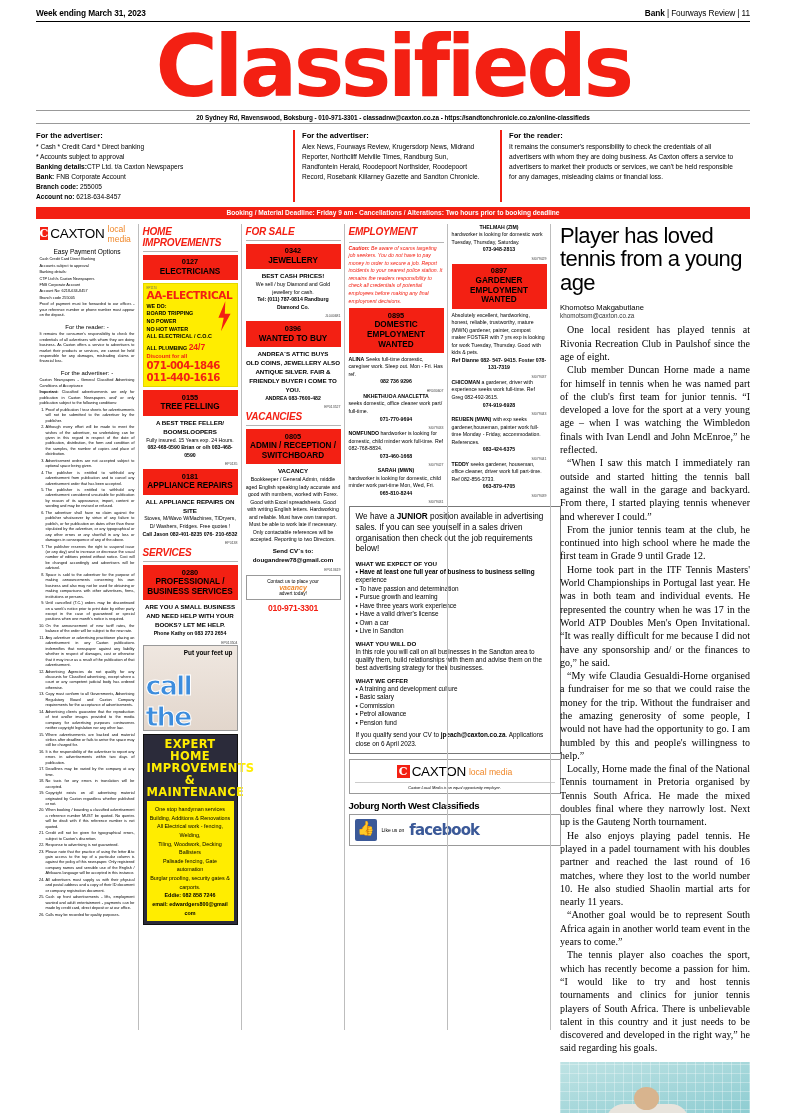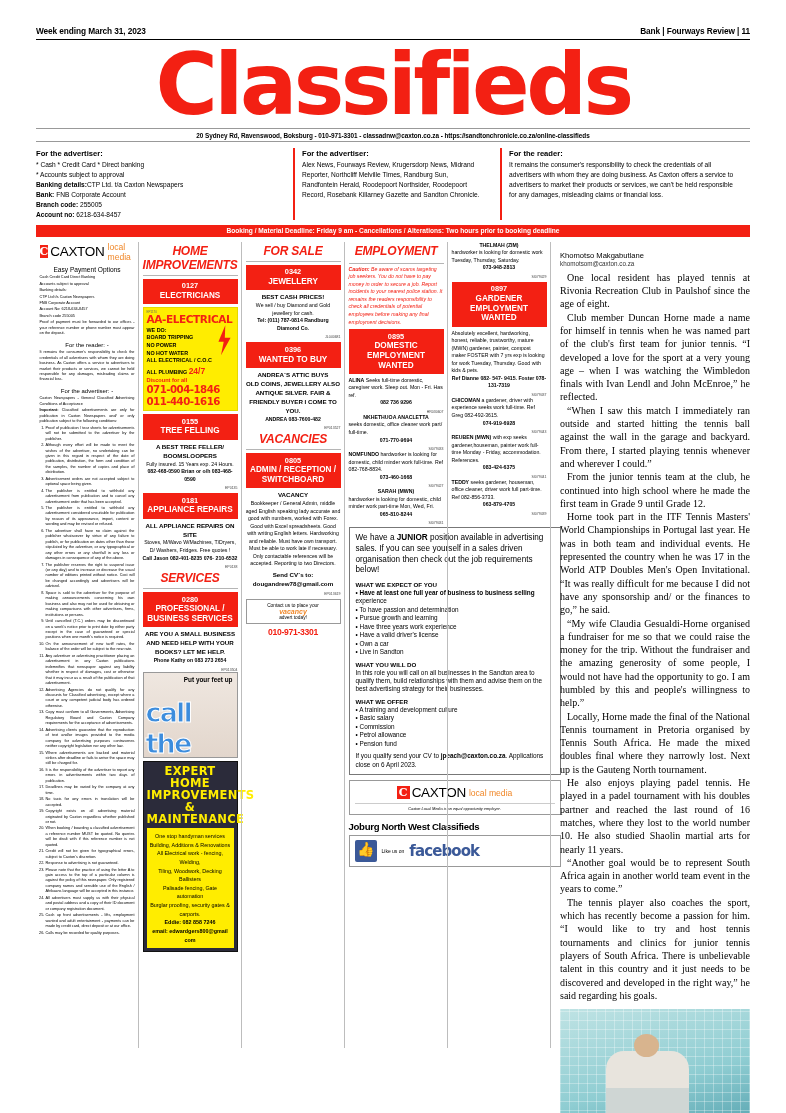--- a/index.html
+++ b/index.html
@@ -2,28 +2,28 @@
 <html><head>
 <meta charset="utf-8">
 <style>
   * { box-sizing: border-box; margin:0; padding:0; }
   html,body { background:#fff; }
   body {
     width:786px; height:1113px; position:relative;
     font-family:"Liberation Sans", sans-serif;
     color:#000; overflow:hidden;
   }
-  .page { position:absolute; left:36px; top:26px; width:714px; height:1062px; }
+  .page { position:absolute; left:36px; top:8px; width:714px; height:1062px; }
 
   
   .runhead { display:flex; justify-content:space-between; align-items:flex-end;
              border-bottom:1.6px solid #000; padding-bottom:3px; font-size:8.3px;
              font-weight:bold; letter-spacing:-.1px; }
   .runhead .right { font-weight:bold; }
-  .runhead .right .thin { font-weight:bold;text-align:right; }
+  .runhead .right .thin { font-weight:normal;text-align:right; }
 
   
   .masthead { text-align:center; margin-top:5px; }
   .masthead h1 { color:#f32013; font-size:85px; line-height:.93;
                  font-weight:bold; letter-spacing:-3.6px;
                  font-family:"DejaVu Sans", sans-serif; }
   .contactline { border-top:1px solid #999; border-bottom:1px solid #999;
                  margin-top:4px; padding:2.5px 0; text-align:center;
                  font-size:6.4px; font-weight:bold; letter-spacing:-.05px; }
 
@@ -54,25 +54,25 @@
              font-family:"Liberation Sans",sans-serif; }
   .caxsub { font-size:8.6px; color:#f0882a; margin-left:1px; }
   .terms h5 { text-align:center; font-size:6.6px; font-weight:normal; margin:3px 0 1px; }
   .terms h6 { text-align:center; font-size:6px; font-weight:normal; margin:4px 0 1px; }
   .terms p { margin-bottom:1px; }
   .terms ol { margin:0; padding-left:6px; }
   .terms ol li { margin-bottom:1px; }
   .terms .ib { font-weight:bold; }
 
   
-  .cat { text-align:center; color:#f32013; font-style:italic; font-weight:bold;
-         font-size:12px; letter-spacing:-.2px; margin:2px 0 2px;
+  .cat { color:#f32013; font-style:italic; font-weight:bold;
+         font-size:10px; letter-spacing:-.2px; margin:2px 0 2px;
          border-bottom:1px solid #b5b5b5; padding-bottom:3px; }
   .cat.nb { border-bottom:none; }
-  .codebox { background:#f32013; color:#ffffff; text-align:center; font-weight:bold;
+  .codebox { background:#f32013; color:#000000; text-align:center; font-weight:bold;
              padding:3.5px 2px; margin:3px 0; line-height:1.18; }
   .codebox .num { font-size:7.4px; display:block; }
   .codebox .nm { font-size:8.2px; display:block; }
   .adbody { font-size:5.2px; line-height:1.45; text-align:center; margin-bottom:3px; }
   .adbody.l { text-align:left; }
   .adbody b { font-weight:bold; }
   .adbody .big { font-size:6.2px; font-weight:bold; }
   .ref { font-size:3.5px; text-align:right; color:#444; }
 
   
@@ -505,20 +505,21 @@
       <div class="adbody l">
         <b>TEDDY</b><span> seeks gardener, houseman, office cleaner, driver work full part-time. Ref 082-856-3733.</span>
         <div style="text-align:center"><b>063-879-4705</b></div>
       </div>
       <div class="ref">SI079439</div>
     </div>
 
     <div class="vsep"></div>
 
     <div class="artcol">
+      <h2>Player has loved tennis from a young age</h2>
       <div class="byline">
         <div>Khomotso Makgabutlane</div>
         <div class="mail">khomotsom@caxton.co.za</div>
       </div>
       <div class="arttext">
         <p>One local resident has played tennis at Rivonia Recreation Club in Paulshof since the age of eight.</p>
         <p>Club member Duncan Horne made a name for himself in tennis when he was named part of the club's first team for junior tennis. “I developed a love for the sport at a very young age – when I was watching the Wimbledon finals with Ivan Lendl and John McEnroe,” he reflected.</p>
         <p>“When I saw this match I immediately ran outside and started hitting the tennis ball against the wall in the garage and backyard. From there, I started playing tennis whenever and wherever I could.”</p>
         <p>From the junior tennis team at the club, he continued into high school where he made the first team in Grade 9 until Grade 12.</p>
         <p>Horne took part in the ITF Tennis Masters' World Championships in Portugal last year. He was in both team and individual events. He represented the country when he was 17 in the World ATP Doubles Men's Open Invitational. “It was really difficult for me because I did not have any sponsorship and/ or the finances to go,” he said.</p>

